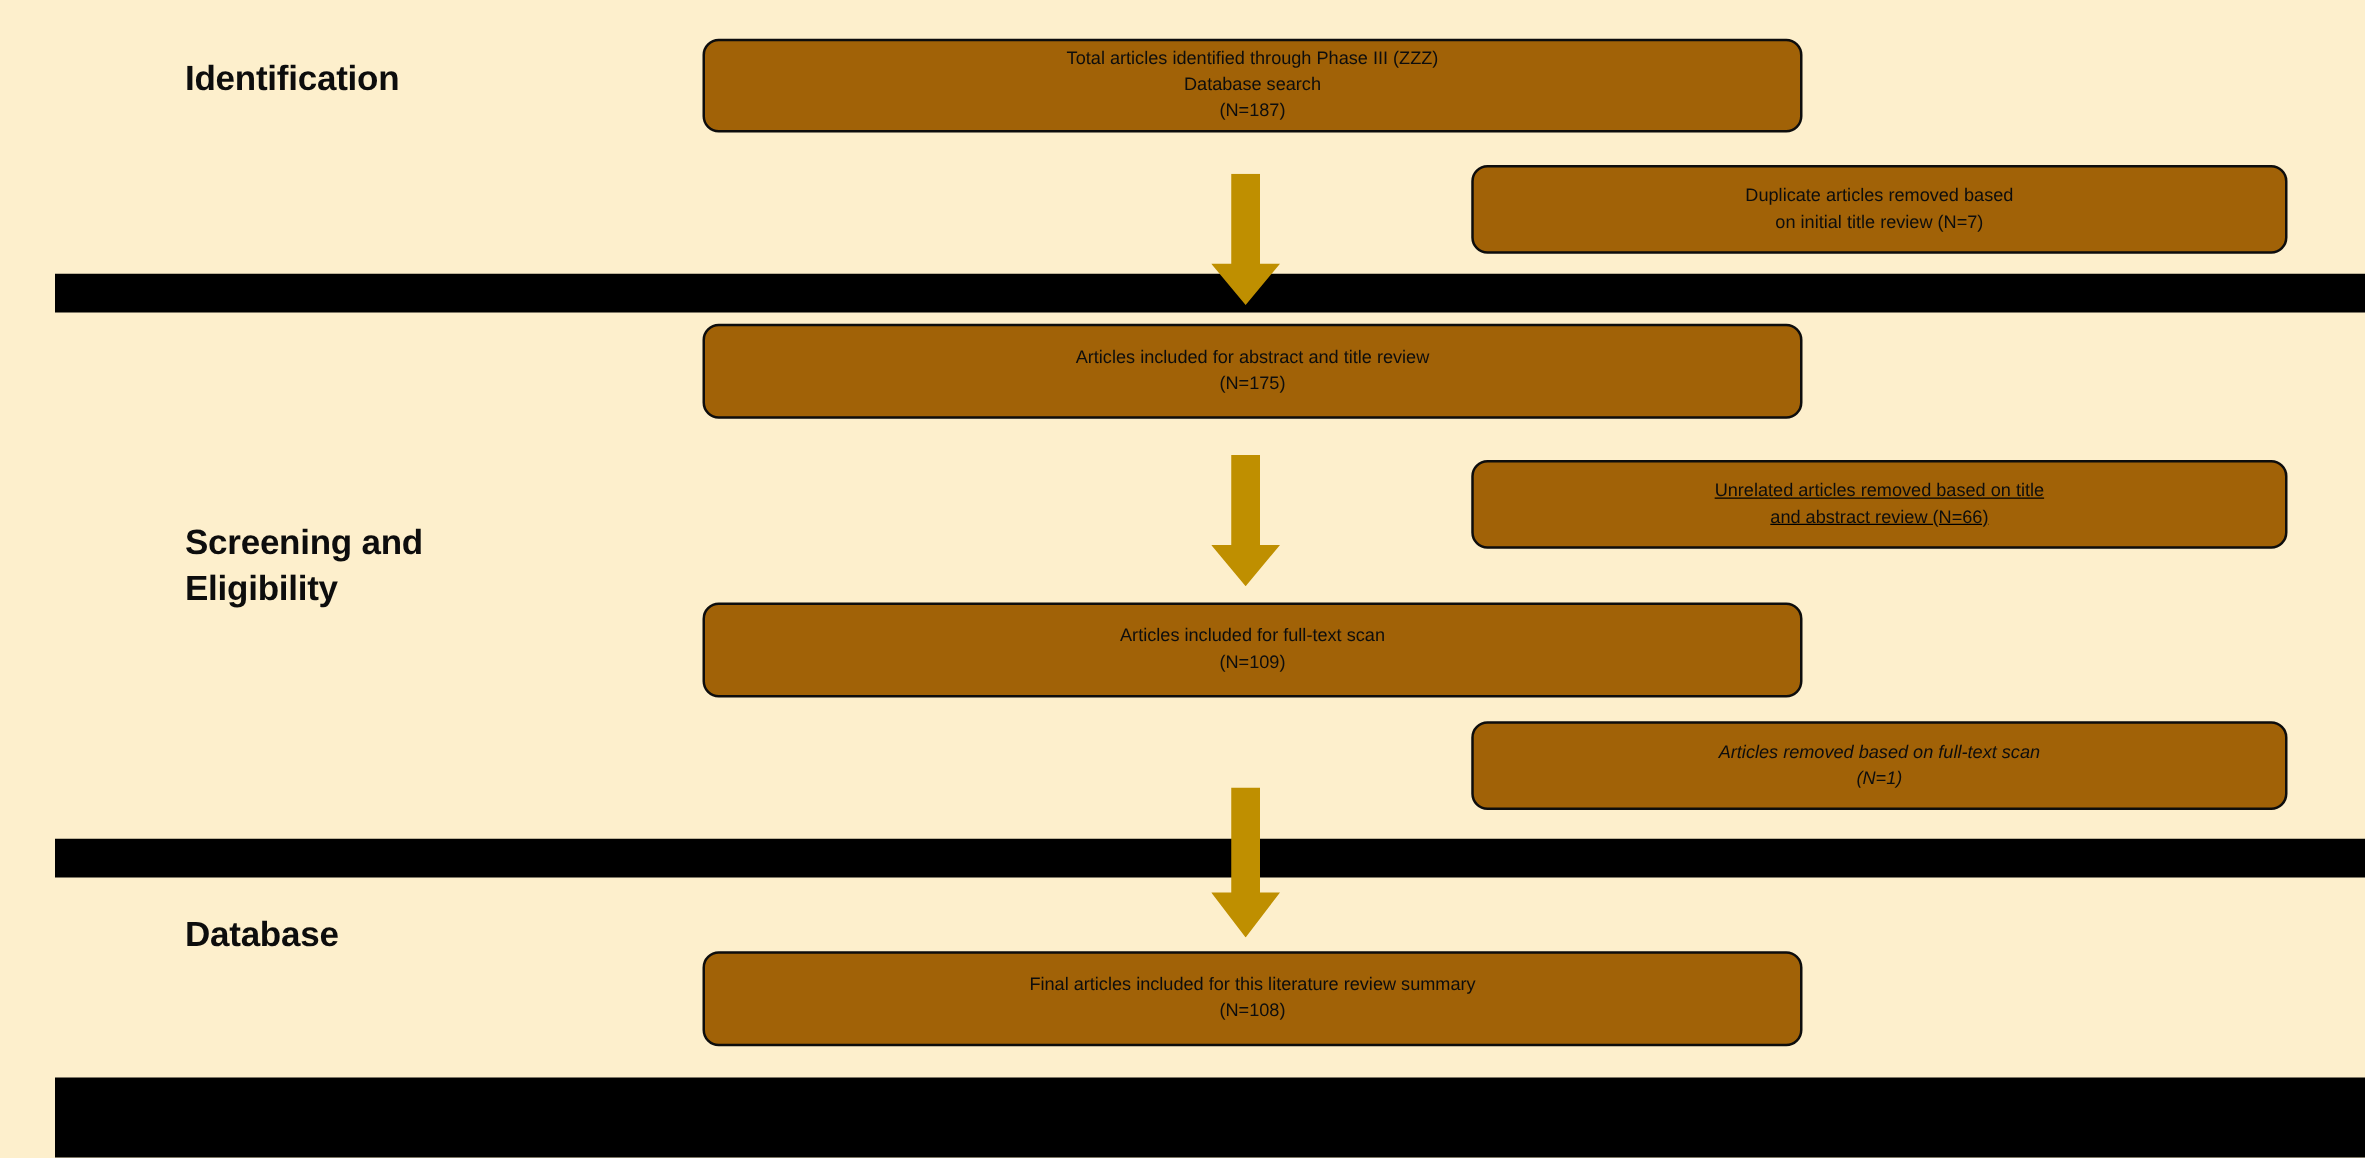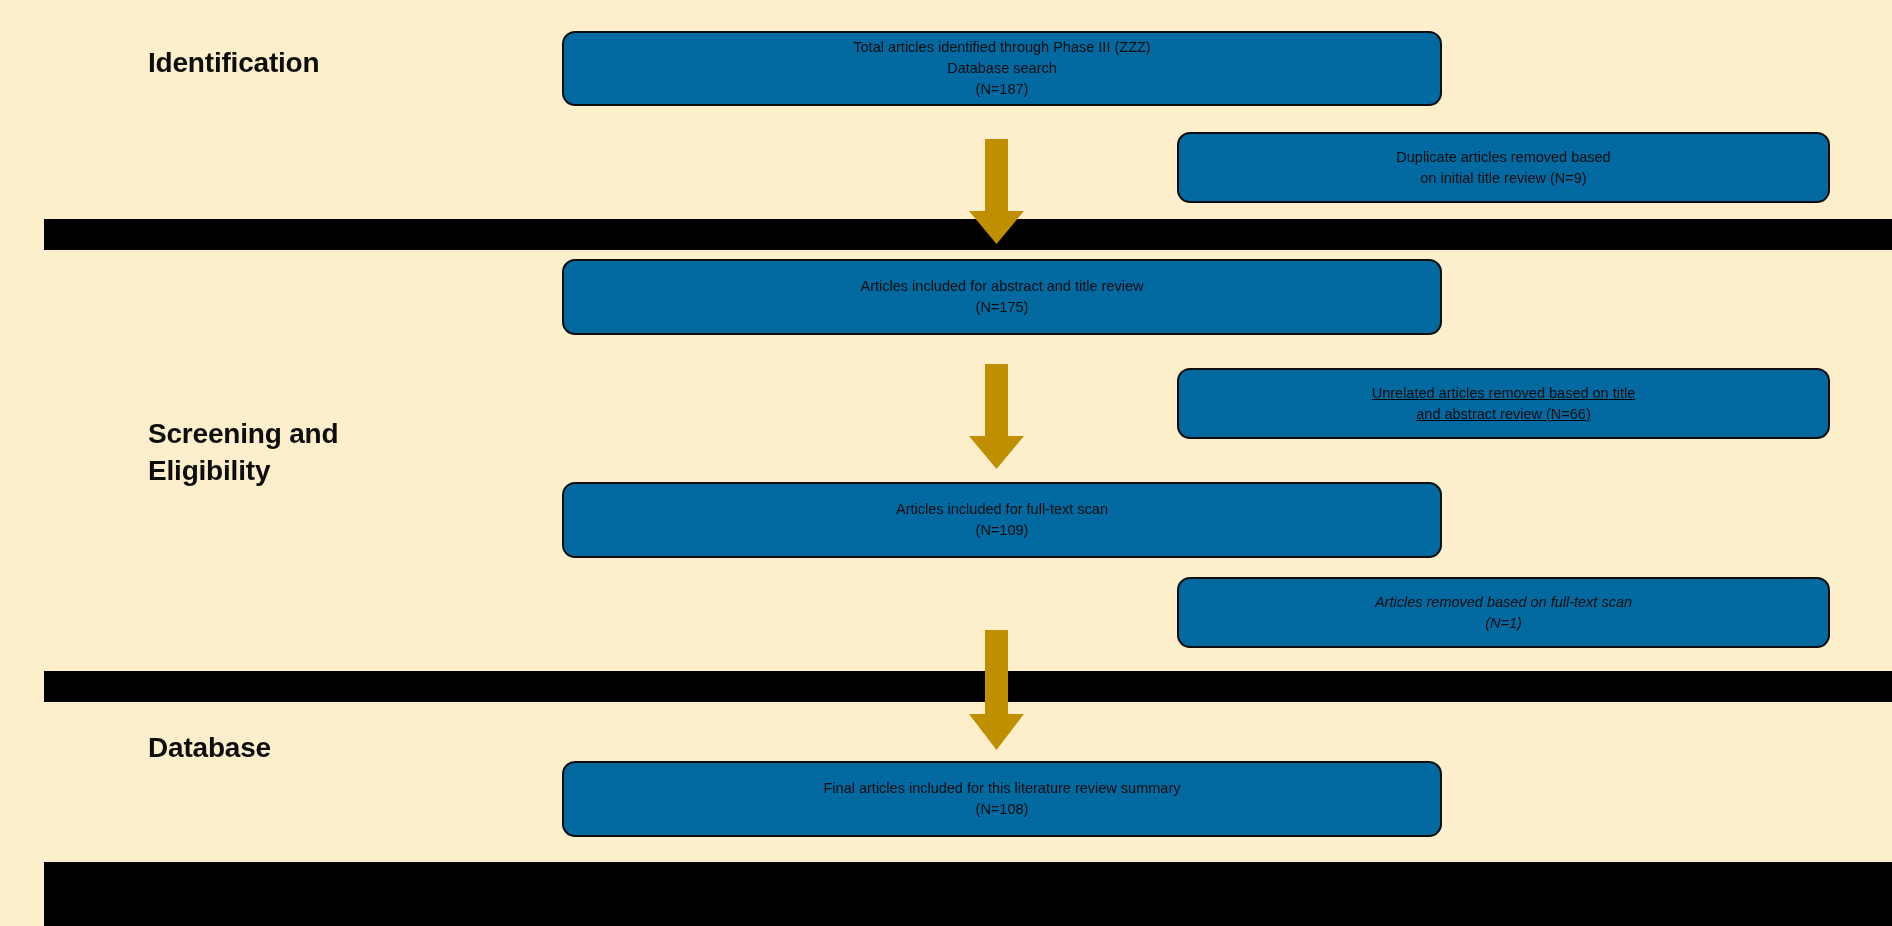--- a/index.html
+++ b/index.html
@@ -40,21 +40,21 @@
     line-height: 1.32;
     letter-spacing: -0.2px;
     z-index: 3;
   }
   .stage-identification { left: 104px; top: 29px; }
   .stage-screening { left: 104px; top: 400px; width: 300px; }
   .stage-inclusion { left: 104px; top: 714px; }
 
   .node {
     position: absolute;
-    background: #0369a1;
+    background: #a16207;
     border: 2.2px solid #0d0d0d;
     border-radius: 13px;
     box-sizing: border-box;
     display: flex;
     align-items: center;
     justify-content: center;
     text-align: center;
     z-index: 3;
   }
   .node-text {
@@ -101,21 +101,21 @@
   <div class="stage-label stage-inclusion">Database</div>
 
   <div class="node n-identified">
     <div class="node-text">Total articles identified through Phase III (ZZZ)
 Database search
 (N=187)</div>
   </div>
 
   <div class="node n-dup">
     <div class="node-text">Duplicate articles removed based
-on initial title review (N=9)</div>
+on initial title review (N=7)</div>
   </div>
 
   <div class="node n-abstract">
     <div class="node-text">Articles included for abstract and title review
 (N=175)</div>
   </div>
 
   <div class="node n-unrelated">
     <div class="node-text">Unrelated articles removed based on title
 and abstract review (N=66)</div>

